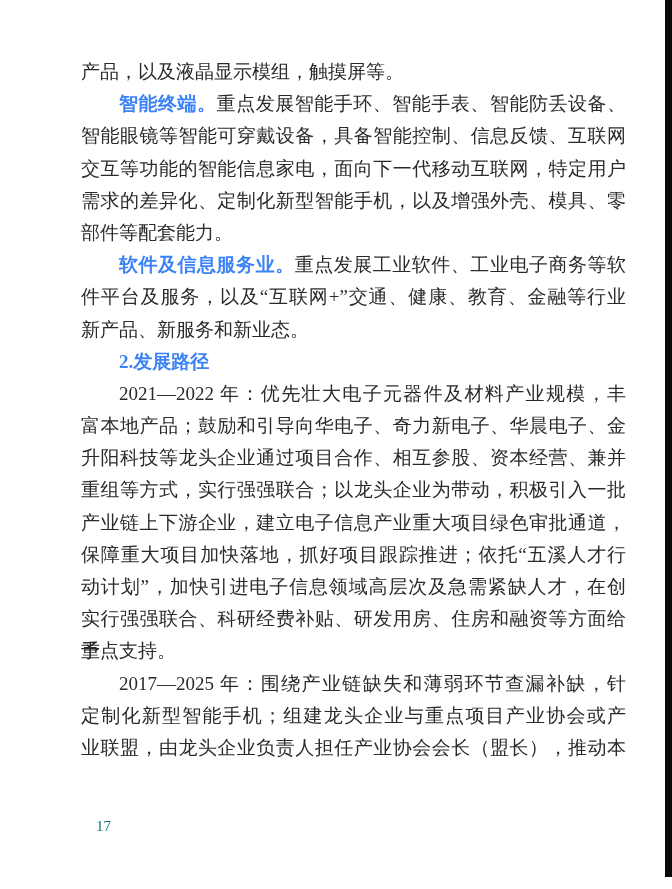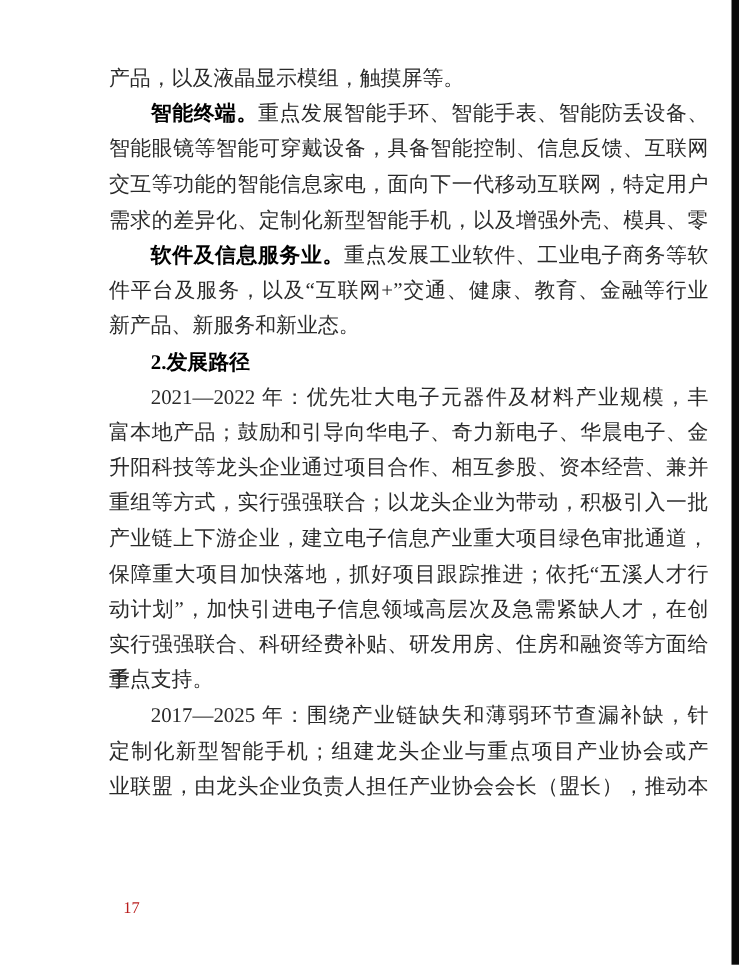--- a/index.html
+++ b/index.html
@@ -10,68 +10,69 @@
   body {
     position: relative;
     width: 672px;
     height: 889px;
     overflow: hidden;
     font-family: "Liberation Serif", "DejaVu Serif", serif;
     color: #2a2a2a;
   }
   .doc {
     position: absolute;
-    left: 99px;
+    left: 81px;
     top: 56px;
     width: 545px;
   }
   .line {
     font-size: 19px;
     line-height: 32.2px;
     height: 32.2px;
     text-align: left;
   }
   .j {
     text-align: justify;
     text-align-last: justify;
     text-justify: inter-character;
   }
   .ind {
     padding-left: 38px;
   }
   .line b {
     font-weight: bold;
-    color: #000000;
+    color: #3b82f6;
   }
   .page-num {
     position: absolute;
-    left: 112px;
+    left: 96px;
     top: 818px;
     font-size: 15px;
-    color: #b91c1c;
+    color: #0f766e;
     text-align: center;
   }
   .scan-edge {
     position: absolute;
     right: 0;
     top: 0;
     width: 7px;
     height: 877px;
     background: #0a0a0a;
   }
 </style>
 </head>
 <body>
 
 <div class="doc">
   <div class="line"><span>产品，以及液晶显示模组，触摸屏等。</span></div>
   <div class="line j ind"><b>智能终端。</b><span>重点发展智能手环、智能手表、智能防丢设备、</span></div>
   <div class="line j"><span>智能眼镜等智能可穿戴设备，具备智能控制、信息反馈、互联网</span></div>
   <div class="line j"><span>交互等功能的智能信息家电，面向下一代移动互联网，特定用户</span></div>
   <div class="line j"><span>需求的差异化、定制化新型智能手机，以及增强外壳、模具、零</span></div>
+  <div class="line"><span>部件等配套能力。</span></div>
   <div class="line j ind"><b>软件及信息服务业。</b><span>重点发展工业软件、工业电子商务等软</span></div>
   <div class="line j"><span>件平台及服务，以及“互联网+”交通、健康、教育、金融等行业</span></div>
   <div class="line"><span>新产品、新服务和新业态。</span></div>
   <div class="line ind"><b>2.发展路径</b></div>
   <div class="line j ind"><span>2021—2022 年：优先壮大电子元器件及材料产业规模，丰</span></div>
   <div class="line j"><span>富本地产品；鼓励和引导向华电子、奇力新电子、华晨电子、金</span></div>
   <div class="line j"><span>升阳科技等龙头企业通过项目合作、相互参股、资本经营、兼并</span></div>
   <div class="line j"><span>重组等方式，实行强强联合；以龙头企业为带动，积极引入一批</span></div>
   <div class="line j"><span>产业链上下游企业，建立电子信息产业重大项目绿色审批通道，</span></div>
   <div class="line j"><span>保障重大项目加快落地，抓好项目跟踪推进；依托“五溪人才行</span></div>

